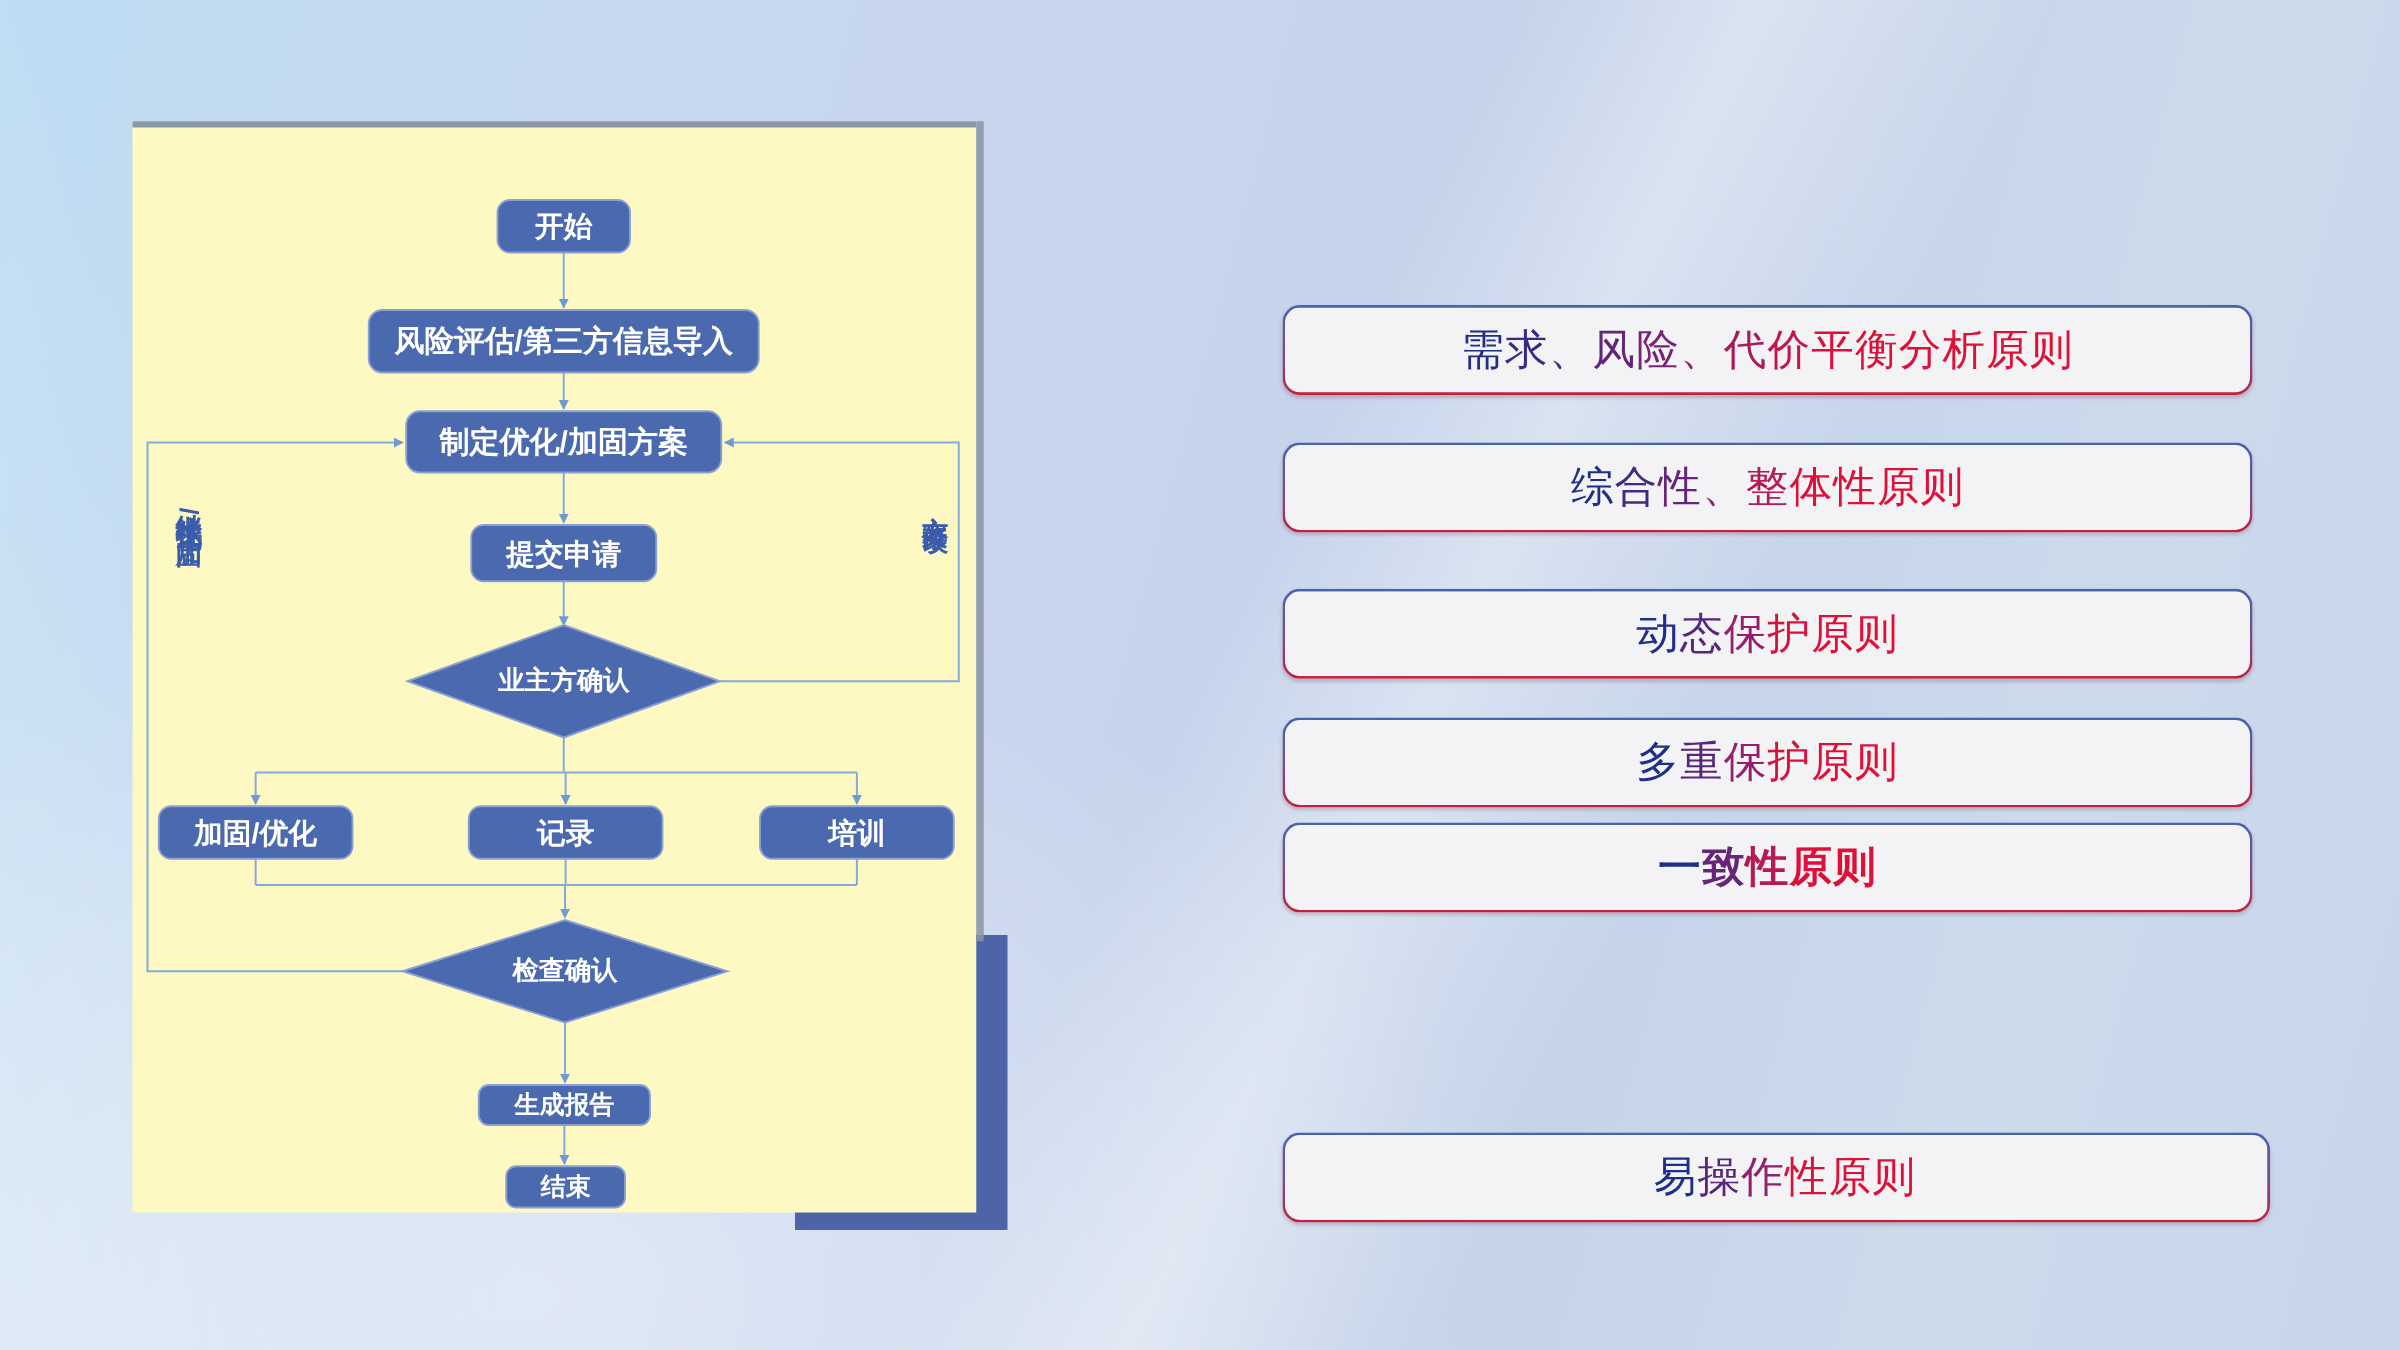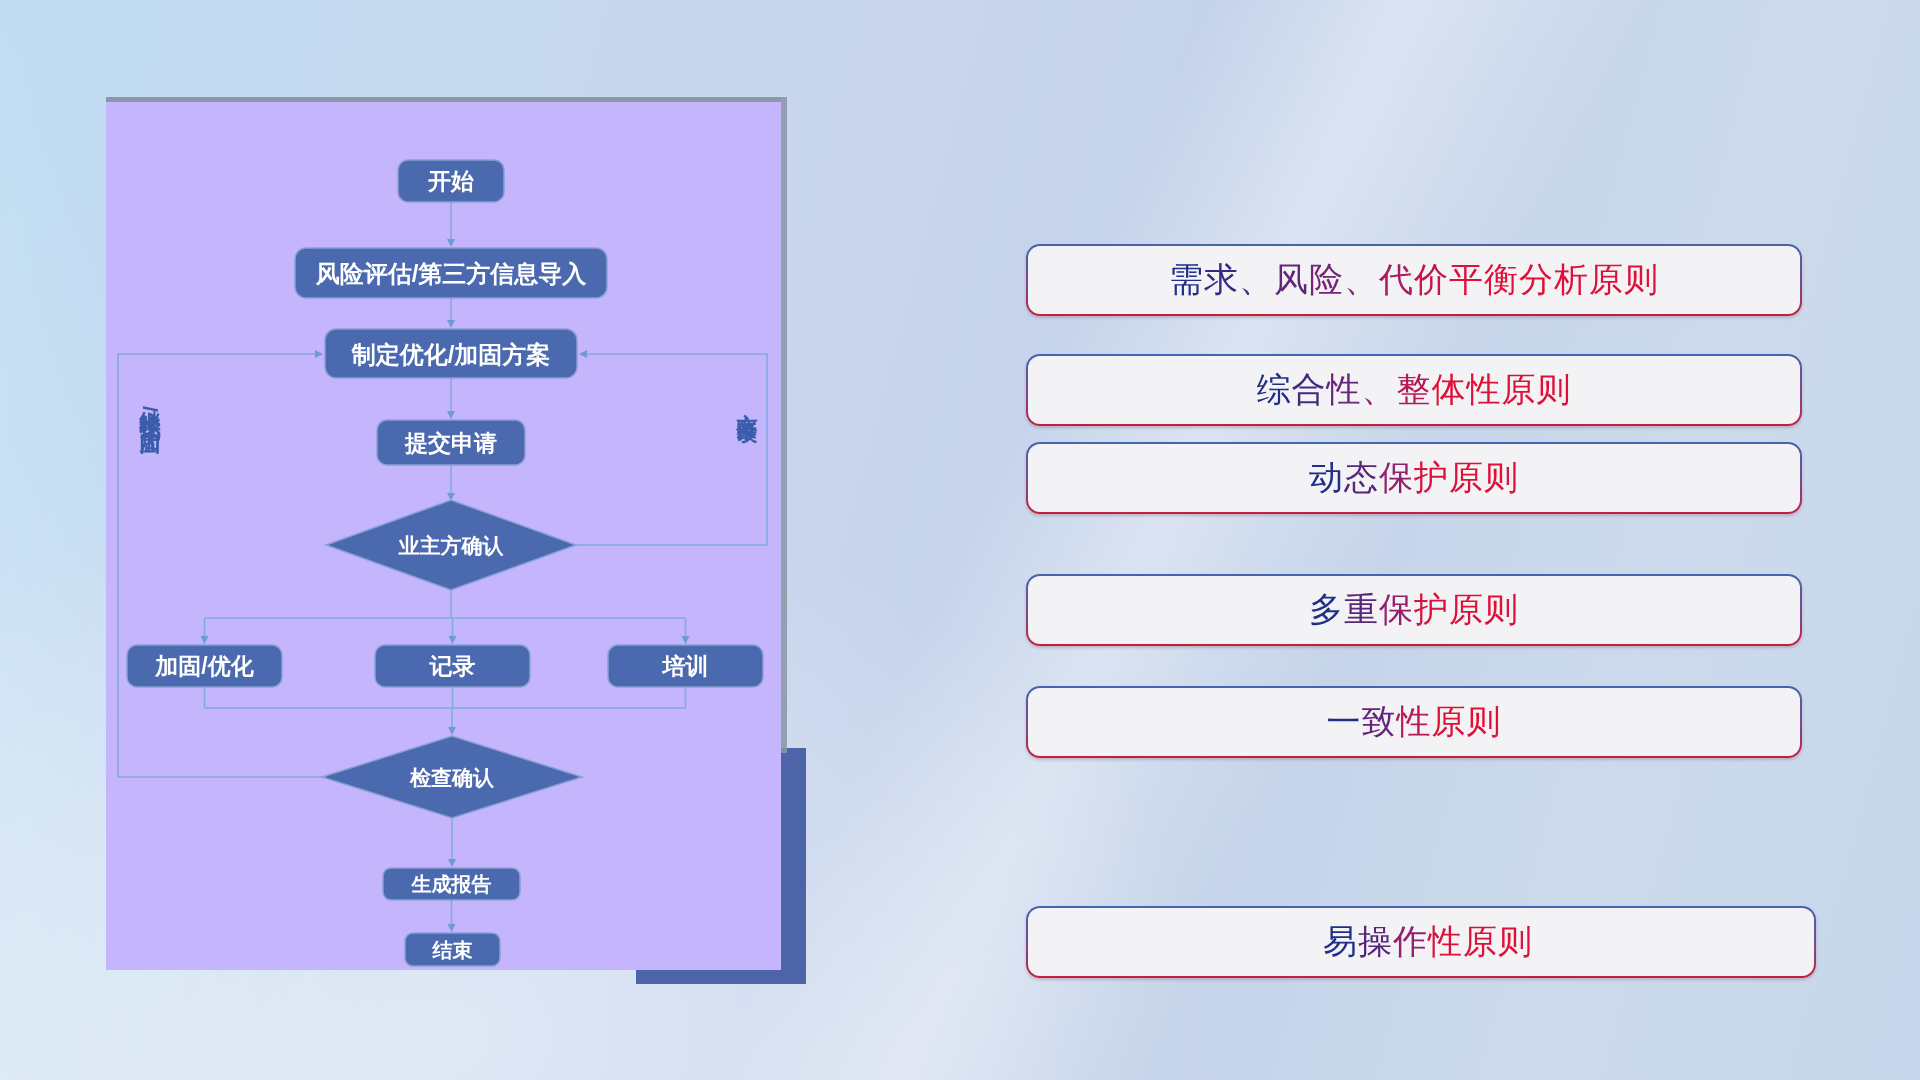--- a/index.html
+++ b/index.html
@@ -14,21 +14,21 @@
       radial-gradient(ellipse at 22% 96%, rgba(255,255,255,.45) 0%, rgba(255,255,255,0) 38%),
       linear-gradient(70deg, rgba(255,255,255,.30) 0%, rgba(255,255,255,0) 18%),
       linear-gradient(105deg, #bfddf3 0%, #c6d9ef 20%, #c8d5ed 42%, #c3d2e9 62%, #ccdaec 82%, #c7d6ea 100%);
   }
   .shadow-block{
     position:absolute;left:636px;top:748px;width:170px;height:236px;
     background:var(--shadow-block,#4d64a8);
   }
   .panel{
     position:absolute;left:106px;top:97px;width:675px;height:868px;
-    background:#c4b5fd;border-top:5px solid #8c97a8;
+    background:#fef9c3;border-top:5px solid #8c97a8;
   }
   .panel::after{
     content:"";position:absolute;right:-6px;top:-5px;width:6px;height:656px;
     background:rgba(138,148,164,.85);
   }
   svg.flow{position:absolute;left:0;top:0;}
   .vlabel{
     position:absolute;writing-mode:vertical-rl;
     font-size:21px;font-weight:bold;color:var(--loop-label,#3b5cab);
     letter-spacing:3px;line-height:34px;
@@ -126,25 +126,25 @@
     <div class="vlabel" style="left:624px;top:294px;">方案修改</div>
   </div>
 
 
   <div class="principle" style="top:244px;">
     <span class="principle-label grad-text"><span style="color: rgb(31, 46, 134);">需</span><span style="color: rgb(53, 43, 130);">求</span><span style="color: rgb(75, 41, 126);">、</span><span style="color: rgb(97, 38, 122);">风</span><span style="color: rgb(119, 35, 119);">险</span><span style="color: rgb(142, 33, 114);">、</span><span style="color: rgb(168, 27, 95);">代</span><span style="color: rgb(195, 22, 76);">价</span><span style="color: rgb(221, 16, 57);">平</span><span style="color: rgb(223, 16, 56);">衡</span><span style="color: rgb(223, 16, 56);">分</span><span style="color: rgb(223, 16, 56);">析</span><span style="color: rgb(223, 16, 56);">原</span><span style="color: rgb(223, 16, 56);">则</span></span>
   </div>
   <div class="principle" style="top:354px;">
     <span class="principle-label grad-text"><span style="color: rgb(31, 46, 134);">综</span><span style="color: rgb(67, 42, 128);">合</span><span style="color: rgb(103, 37, 122);">性</span><span style="color: rgb(139, 33, 115);">、</span><span style="color: rgb(182, 25, 86);">整</span><span style="color: rgb(223, 16, 56);">体</span><span style="color: rgb(223, 16, 56);">性</span><span style="color: rgb(223, 16, 56);">原</span><span style="color: rgb(223, 16, 56);">则</span></span>
   </div>
-  <div class="principle" style="top:442px;">
+  <div class="principle" style="top:471px;">
     <span class="principle-label grad-text"><span style="color: rgb(31, 46, 134);">动</span><span style="color: rgb(88, 39, 124);">态</span><span style="color: rgb(147, 32, 110);">保</span><span style="color: rgb(216, 17, 61);">护</span><span style="color: rgb(223, 16, 56);">原</span><span style="color: rgb(223, 16, 56);">则</span></span>
   </div>
   <div class="principle" style="top:574px;">
     <span class="principle-label grad-text"><span style="color: rgb(31, 46, 134);">多</span><span style="color: rgb(88, 39, 124);">重</span><span style="color: rgb(147, 32, 110);">保</span><span style="color: rgb(216, 17, 61);">护</span><span style="color: rgb(223, 16, 56);">原</span><span style="color: rgb(223, 16, 56);">则</span></span>
   </div>
-  <div class="principle" style="top:686px;">
+  <div class="principle" style="top:658px;font-weight:bold;">
     <span class="principle-label grad-text"><span style="color: rgb(31, 46, 134);">一</span><span style="color: rgb(103, 37, 122);">致</span><span style="color: rgb(182, 25, 86);">性</span><span style="color: rgb(223, 16, 56);">原</span><span style="color: rgb(223, 16, 56);">则</span></span>
   </div>
   <div class="principle" style="top:906px;padding-left:14px;">
     <span class="principle-label grad-text"><span style="color: rgb(31, 46, 134);">易</span><span style="color: rgb(88, 39, 124);">操</span><span style="color: rgb(147, 32, 110);">作</span><span style="color: rgb(216, 17, 61);">性</span><span style="color: rgb(223, 16, 56);">原</span><span style="color: rgb(223, 16, 56);">则</span></span>
   </div>
 </div>
 
 </body></html>

